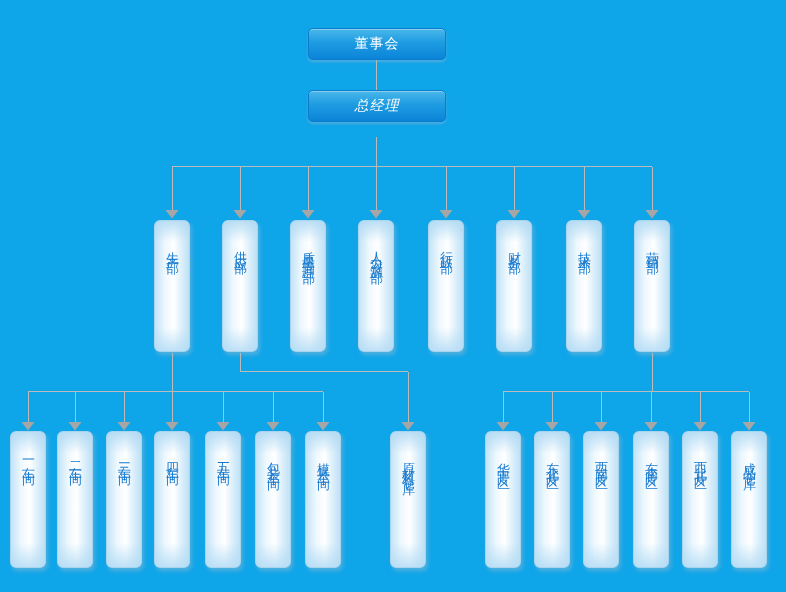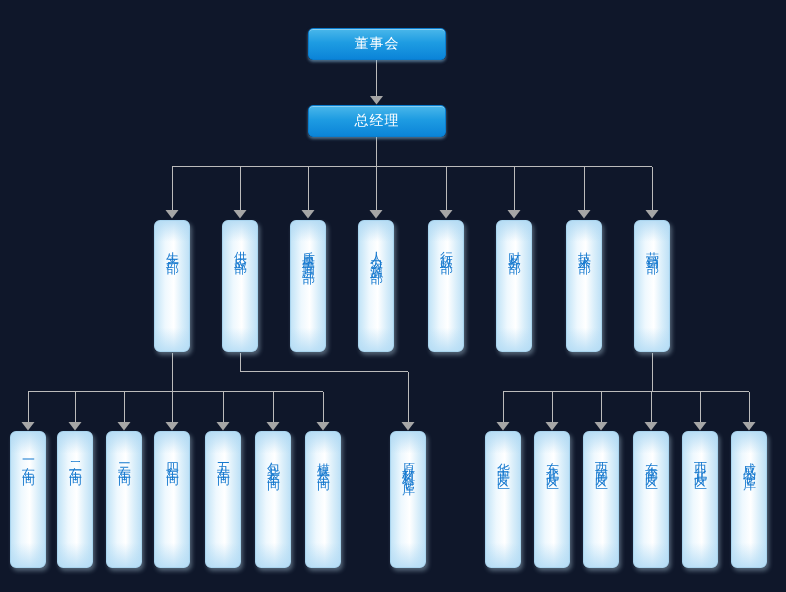--- a/index.html
+++ b/index.html
@@ -1,17 +1,17 @@
 <!DOCTYPE html>
 <html><head>
 <meta charset="utf-8">
 <style>
   html,body{margin:0;padding:0;background:#ffffff;}
   body{font-family:"DejaVu Sans",sans-serif;}
-  .stage{position:relative;width:786px;height:592px;background:#0f172a;overflow:hidden;}
+  .stage{position:relative;width:786px;height:592px;background:#0ea5e9;overflow:hidden;}
   .wires{position:absolute;left:0;top:0;width:786px;height:592px;z-index:1;pointer-events:none;}
 
   
   .bnode{
     position:absolute;z-index:2;width:138px;height:32px;box-sizing:border-box;
     border:1px solid #0a7ccd;border-radius:5px;
     background-image:linear-gradient(to bottom,#4ab7ea 0%,#1e9ce2 45%,#0b84d8 100%);
     box-shadow:0 2px 3px rgba(130,180,215,0.55), inset 0 1px 0 rgba(255,255,255,0.35);
     display:flex;align-items:center;justify-content:center;
     color:#ffffff;font-size:14px;letter-spacing:1px;cursor:default;
@@ -78,21 +78,21 @@
       <path d="M503 391.5 V422" marker-end="url(#ah)"></path>
       <path d="M552 391.5 V422" marker-end="url(#ah)"></path>
       <path d="M601 391.5 V422" marker-end="url(#ah)"></path>
       <path d="M651 391.5 V422" marker-end="url(#ah)"></path>
       <path d="M700 391.5 V422" marker-end="url(#ah)"></path>
       <path d="M749 391.5 V422" marker-end="url(#ah)"></path>
     </g>
   </svg>
 
   <div class="bnode" style="left:308px;top:28px;">董事会</div>
-  <div class="bnode" style="left:308px;top:105px;">总经理</div>
+  <div class="bnode" style="left:308px;top:90px;font-style:italic;">总经理</div>
 
   <div class="vnode dept" style="left:154px;">
     <span>生产部</span>
     </div>
   <div class="vnode dept" style="left:222px;">
     <span>供应部</span>
     </div>
   <div class="vnode dept" style="left:290px;">
     <span>质量管理部</span>
     </div>

